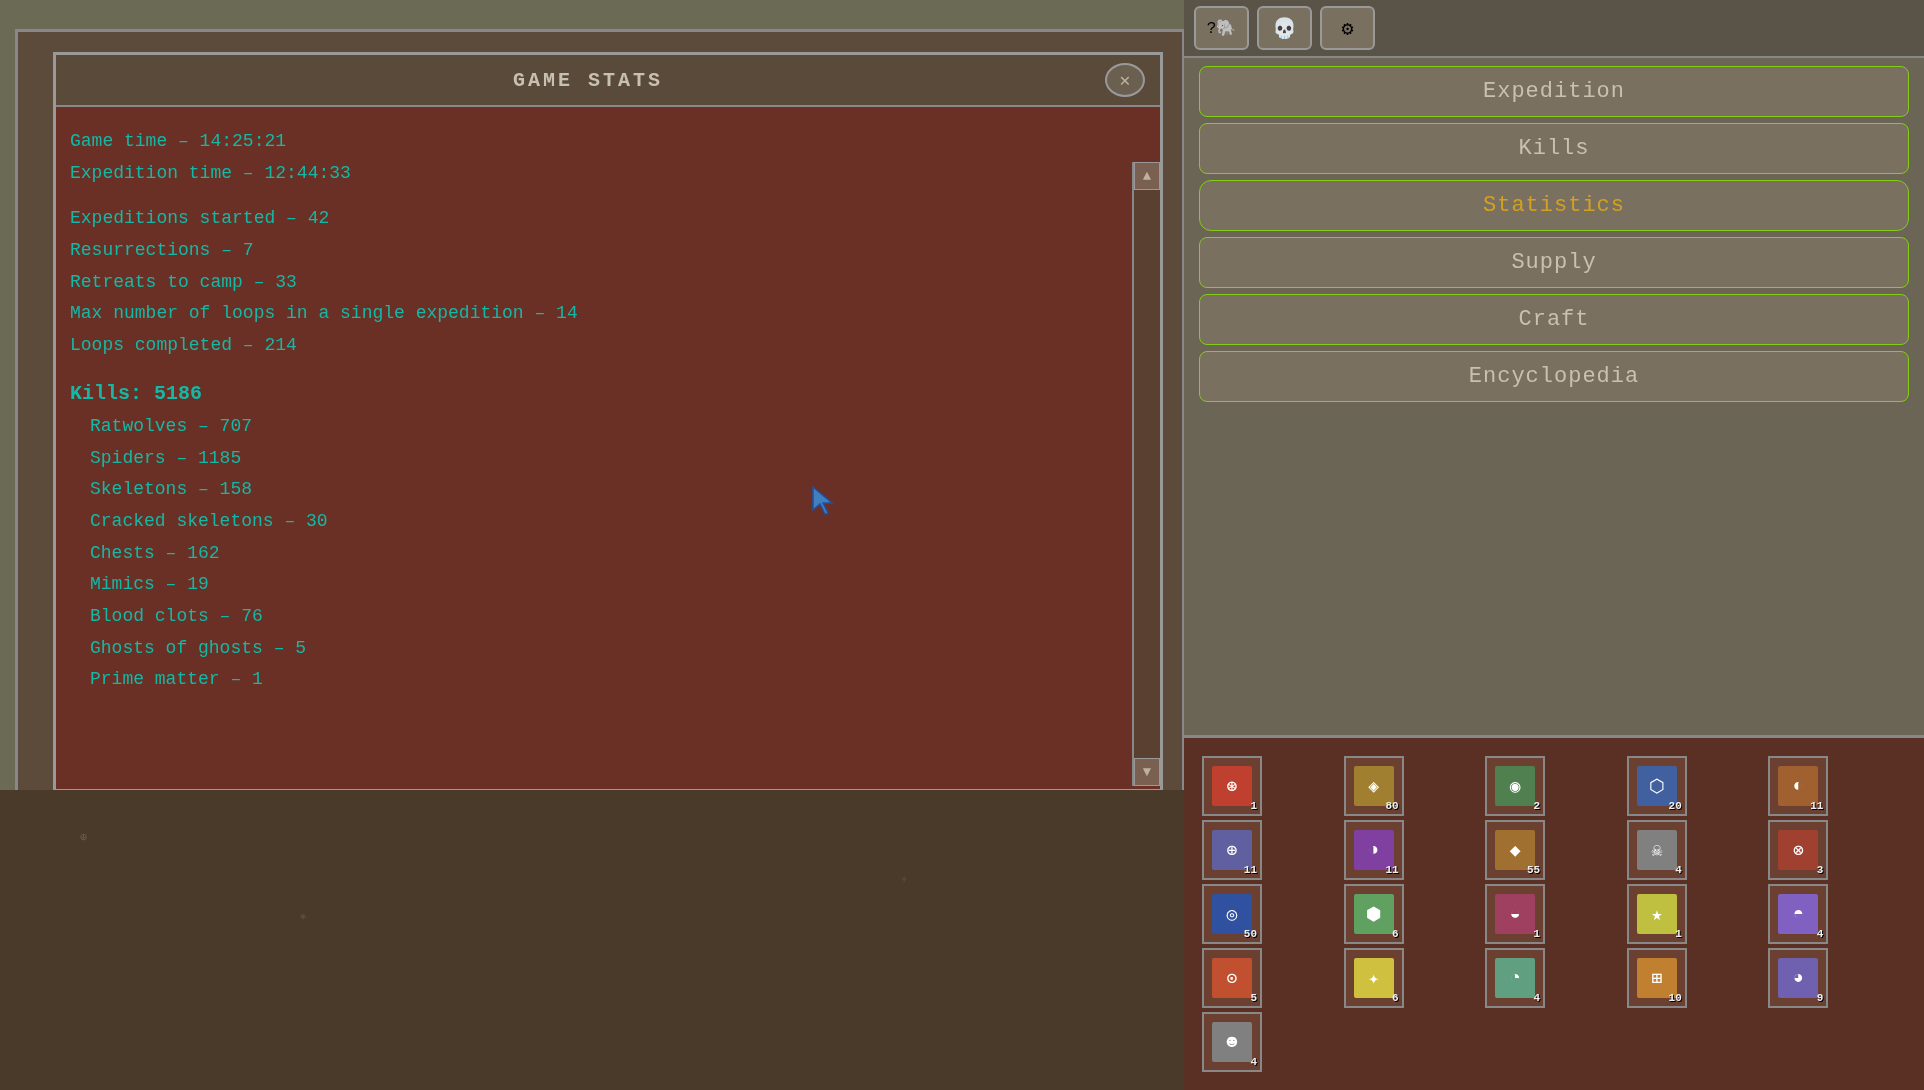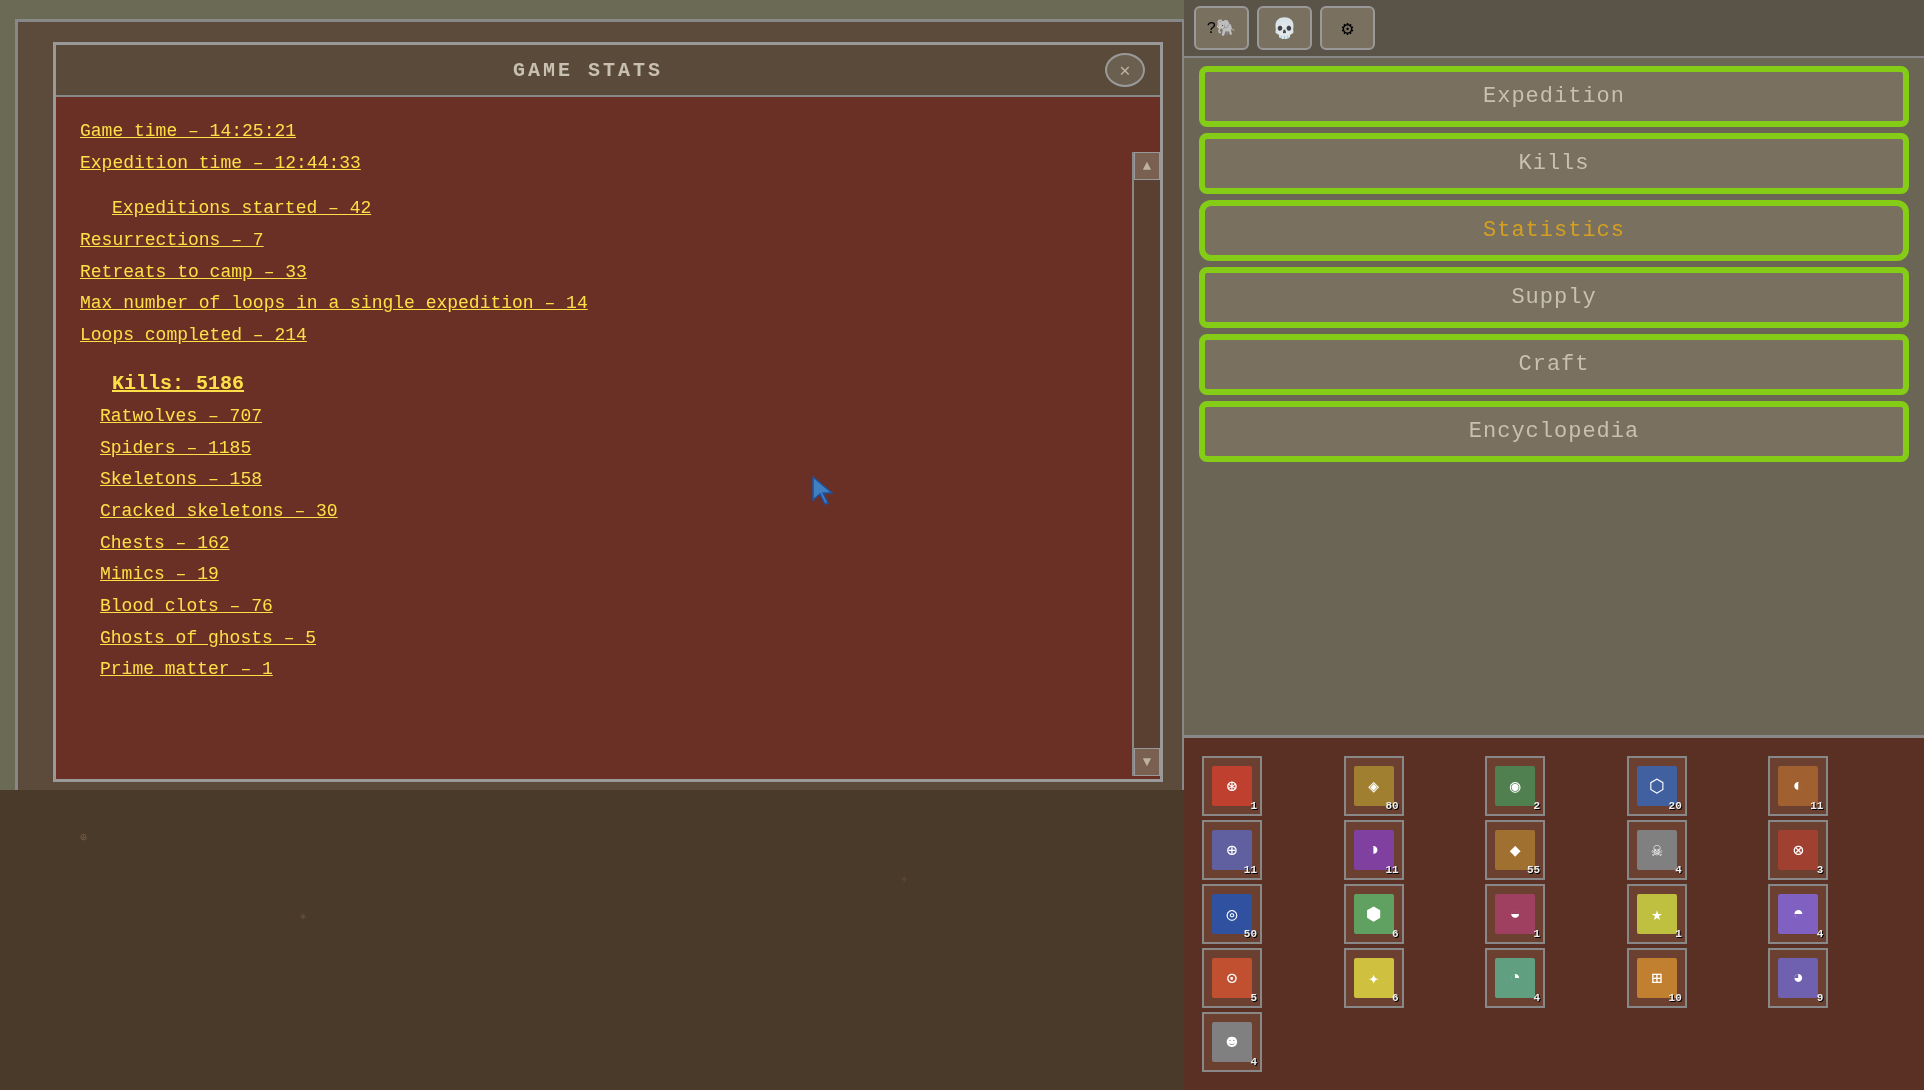--- a/index.html
+++ b/index.html
@@ -19,21 +19,21 @@
       background-color: #6b6b55;
       background-image: 
         radial-gradient(circle at 10% 20%, rgba(0,0,0,0.3) 1px, transparent 1px),
         radial-gradient(circle at 80% 60%, rgba(0,0,0,0.2) 1px, transparent 1px),
         radial-gradient(circle at 50% 80%, rgba(0,0,0,0.15) 1px, transparent 1px);
     }
 
     
     .main-panel {
       position: absolute;
-      top: 19px;
+      top: 29px;
       left: 15px;
       width: 1170px;
       height: 1060px;
       background-color: #5c4a3a;
       border: 3px solid #888;
     }
 
     
     .stats-window {
       position: absolute;
@@ -72,37 +72,35 @@
       border-radius: 50%;
       display: flex;
       align-items: center;
       justify-content: center;
       cursor: pointer;
       color: #c0b0a0;
       font-size: 18px;
     }
 
     .stats-content {
-      padding: 20px 24px;
-      color: #fde047;
+      padding: 20px 14px;
+      color: #14b8a6;
       font-size: 18px;
       line-height: 1.65;
       overflow-y: auto;
       height: calc(100% - 55px);
-      text-decoration: underline;
     }
 
     .stats-content .stat-line {
       display: block;
       margin-bottom: 2px;
     }
 
     .stats-content .section-gap {
       margin-top: 12px;
-      margin-left: 32px;
     }
 
     .stats-content .kills-header {
       font-size: 20px;
       font-weight: bold;
     }
 
     .stats-content .sub-item {
       padding-left: 20px;
     }
@@ -172,21 +170,21 @@
       padding: 8px 15px;
       display: flex;
       flex-direction: column;
       gap: 6px;
     }
 
     .nav-btn {
       width: 100%;
       padding: 12px 20px;
       background-color: #7a7060;
-      border: 6px solid #84cc16;
+      border: 1px solid #84cc16;
       border-radius: 8px;
       color: #c8c0b0;
       font-size: 22px;
       font-family: 'Courier New', monospace;
       cursor: pointer;
       text-align: center;
       letter-spacing: 1px;
     }
 
     .nav-btn.active {

